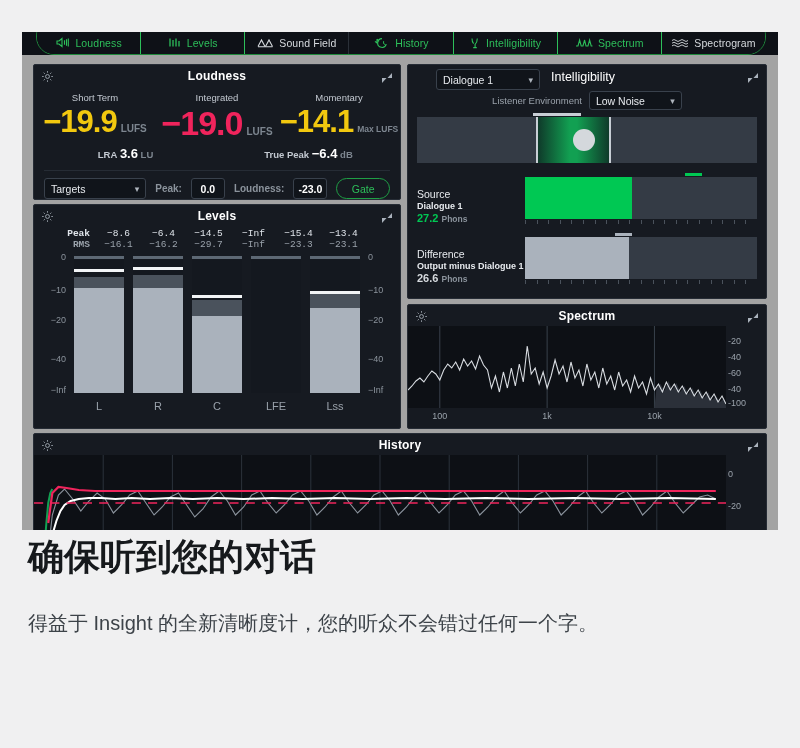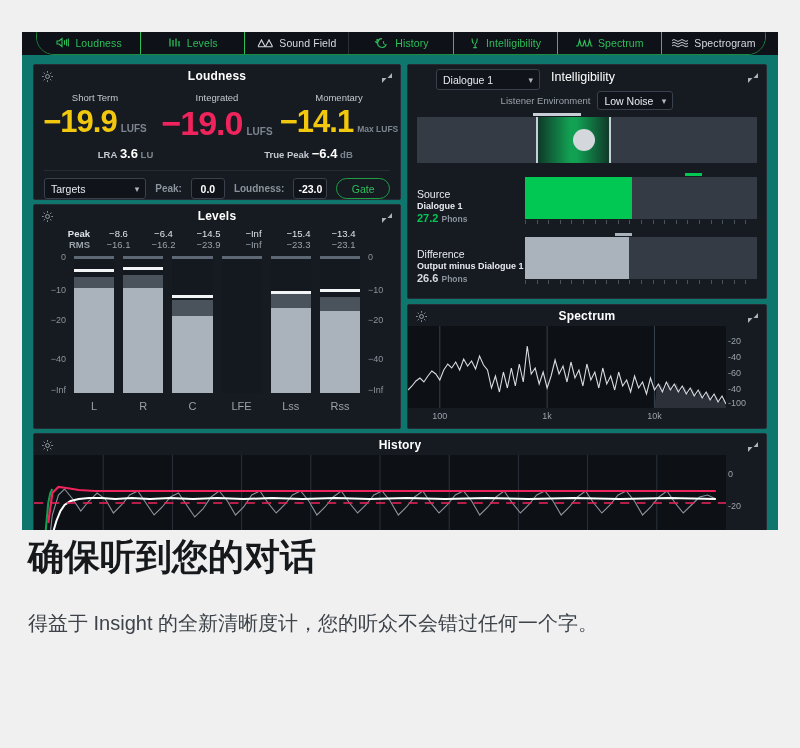--- a/index.html
+++ b/index.html
@@ -8,21 +8,21 @@
     background: #f0f0f1;
     font-family: "Liberation Sans", "DejaVu Sans", sans-serif;
     overflow: hidden;
   }
   .page { position: relative; width: 800px; height: 748px; }
 
   
   .app {
     position: absolute; left: 22px; top: 32px;
     width: 756px; height: 498px;
-    background: #0f766e;
+    background: #a3a3a3;
     overflow: hidden;
   }
 
   
   .tabbar {
     position: absolute; left: 0; top: 0; width: 756px; height: 23px;
     background: #0e1117;
   }
   .tabs-inner {
     position: absolute; left: 14px; top: -14px;
@@ -104,21 +104,21 @@
     color: #ffffff; font-size: 10.5px; font-weight: bold;
   }
   .gate {
     border: 1px solid #1f9e45; border-radius: 11px;
     width: 57px; height: 21px; display: flex; align-items: center; justify-content: center;
     color: #2dbf5a; font-size: 10.5px;
   }
 
   
   #levels { left: 11px; top: 172px; width: 368px; height: 225px; }
-  .lv-rows { padding: 2px 0 0 0; }
+  .lv-rows { padding: 2px 0 0 0; font-family: Liberation Mono, monospace; }
   .lv-row { display: flex; align-items: center; font-size: 9.5px; }
   .lv-row .rk { width: 62px; text-align: right; padding-right: 6px; font-weight: bold; }
   .lv-row.peak .rk { color: #dfe4ea; }
   .lv-row.rms .rk { color: #9aa2ab; }
   .lv-cells { display: flex; flex: 1 1 auto; padding-right: 34px; }
   .lv-cells span { flex: 1 1 0; text-align: center; }
   .lv-row.peak .lv-cells span { color: #dfe4ea; }
   .lv-row.rms .lv-cells span { color: #9aa2ab; }
 
   .meters { position: relative; height: 160px; margin-top: 2px; }
@@ -136,21 +136,21 @@
   .mline { position: absolute; left: 0; right: 0; height: 3px; background: #f2f4f6; }
   .mname { position: absolute; left: 0; right: 0; bottom: 0; text-align: center; font-size: 11px; color: #9aa2ab; }
 
   
   #intel { left: 385px; top: 32px; width: 360px; height: 235px; }
   .int-head { position: relative; height: 24px; }
   #intel-select { position: absolute; left: 28px; top: 4px; width: 104px; }
   .int-title { position: absolute; left: 143px; top: 5px; font-size: 12.5px; color: #fff; }
   .env-row { display: flex; align-items: center; justify-content: center; gap: 7px; margin-top: 2px; }
   .env-lab { font-size: 9.5px; color: #9aa2ab; }
-  #env-select { width: 76px; height: 19px; }
+  #env-select { width: 93px; height: 19px; }
   .gauge-wrap { position: relative; margin: 7px 9px 0 9px; }
   .gauge-tick { position: absolute; top: -4px; height: 3px; width: 48px; background: #c8ced5; }
   .gauge {
     position: relative; height: 46px; background: #343b45; overflow: hidden;
   }
   .gband {
     position: absolute; top: 0; bottom: 0; left: 35%; width: 22%;
     background: linear-gradient(90deg,#0f3a2a 0%, #12a052 45%, #12a052 55%, #0f3a2a 100%);
     border-left: 2px solid #c8ced5; border-right: 2px solid #c8ced5;
   }
@@ -386,21 +386,21 @@
             <span>−Inf</span>
             <span>−15.4</span>
             <span>−13.4</span>
           </span>
         </div>
         <div class="lv-row rms">
           <span class="rk">RMS</span>
           <span class="lv-cells">
             <span>−16.1</span>
             <span>−16.2</span>
-            <span>−23.9</span>
+            <span>−29.7</span>
             <span>−Inf</span>
             <span>−23.3</span>
             <span>−23.1</span>
           </span>
         </div>
       </div>
 
       <div class="meters">
         <div class="axis l">
           <div style="top:0px">0</div>
@@ -452,29 +452,20 @@
             <div class="mname">LFE</div>
           </div>
           <div class="mcol">
             <div class="mtrack">
                 <div class="mtop"></div>
               <div class="mrms" style="height:62%;"></div>
               <div class="mpk" style="bottom:62%; height:10%;"></div>
               <div class="mline" style="bottom:72.5%;"></div>
             </div>
             <div class="mname">Lss</div>
-          </div>
-          <div class="mcol">
-            <div class="mtrack">
-                <div class="mtop"></div>
-              <div class="mrms" style="height:60%;"></div>
-              <div class="mpk" style="bottom:60%; height:10%;"></div>
-              <div class="mline" style="bottom:73.5%;"></div>
-            </div>
-            <div class="mname">Rss</div>
           </div>
         </div>
       </div>
     </div>
 
     <div class="panel" id="intel">
       <div class="int-head">
         <div class="sel" id="intel-select">
           <span class="cv">Dialogue 1</span>
           <span class="chev">▾</span>

